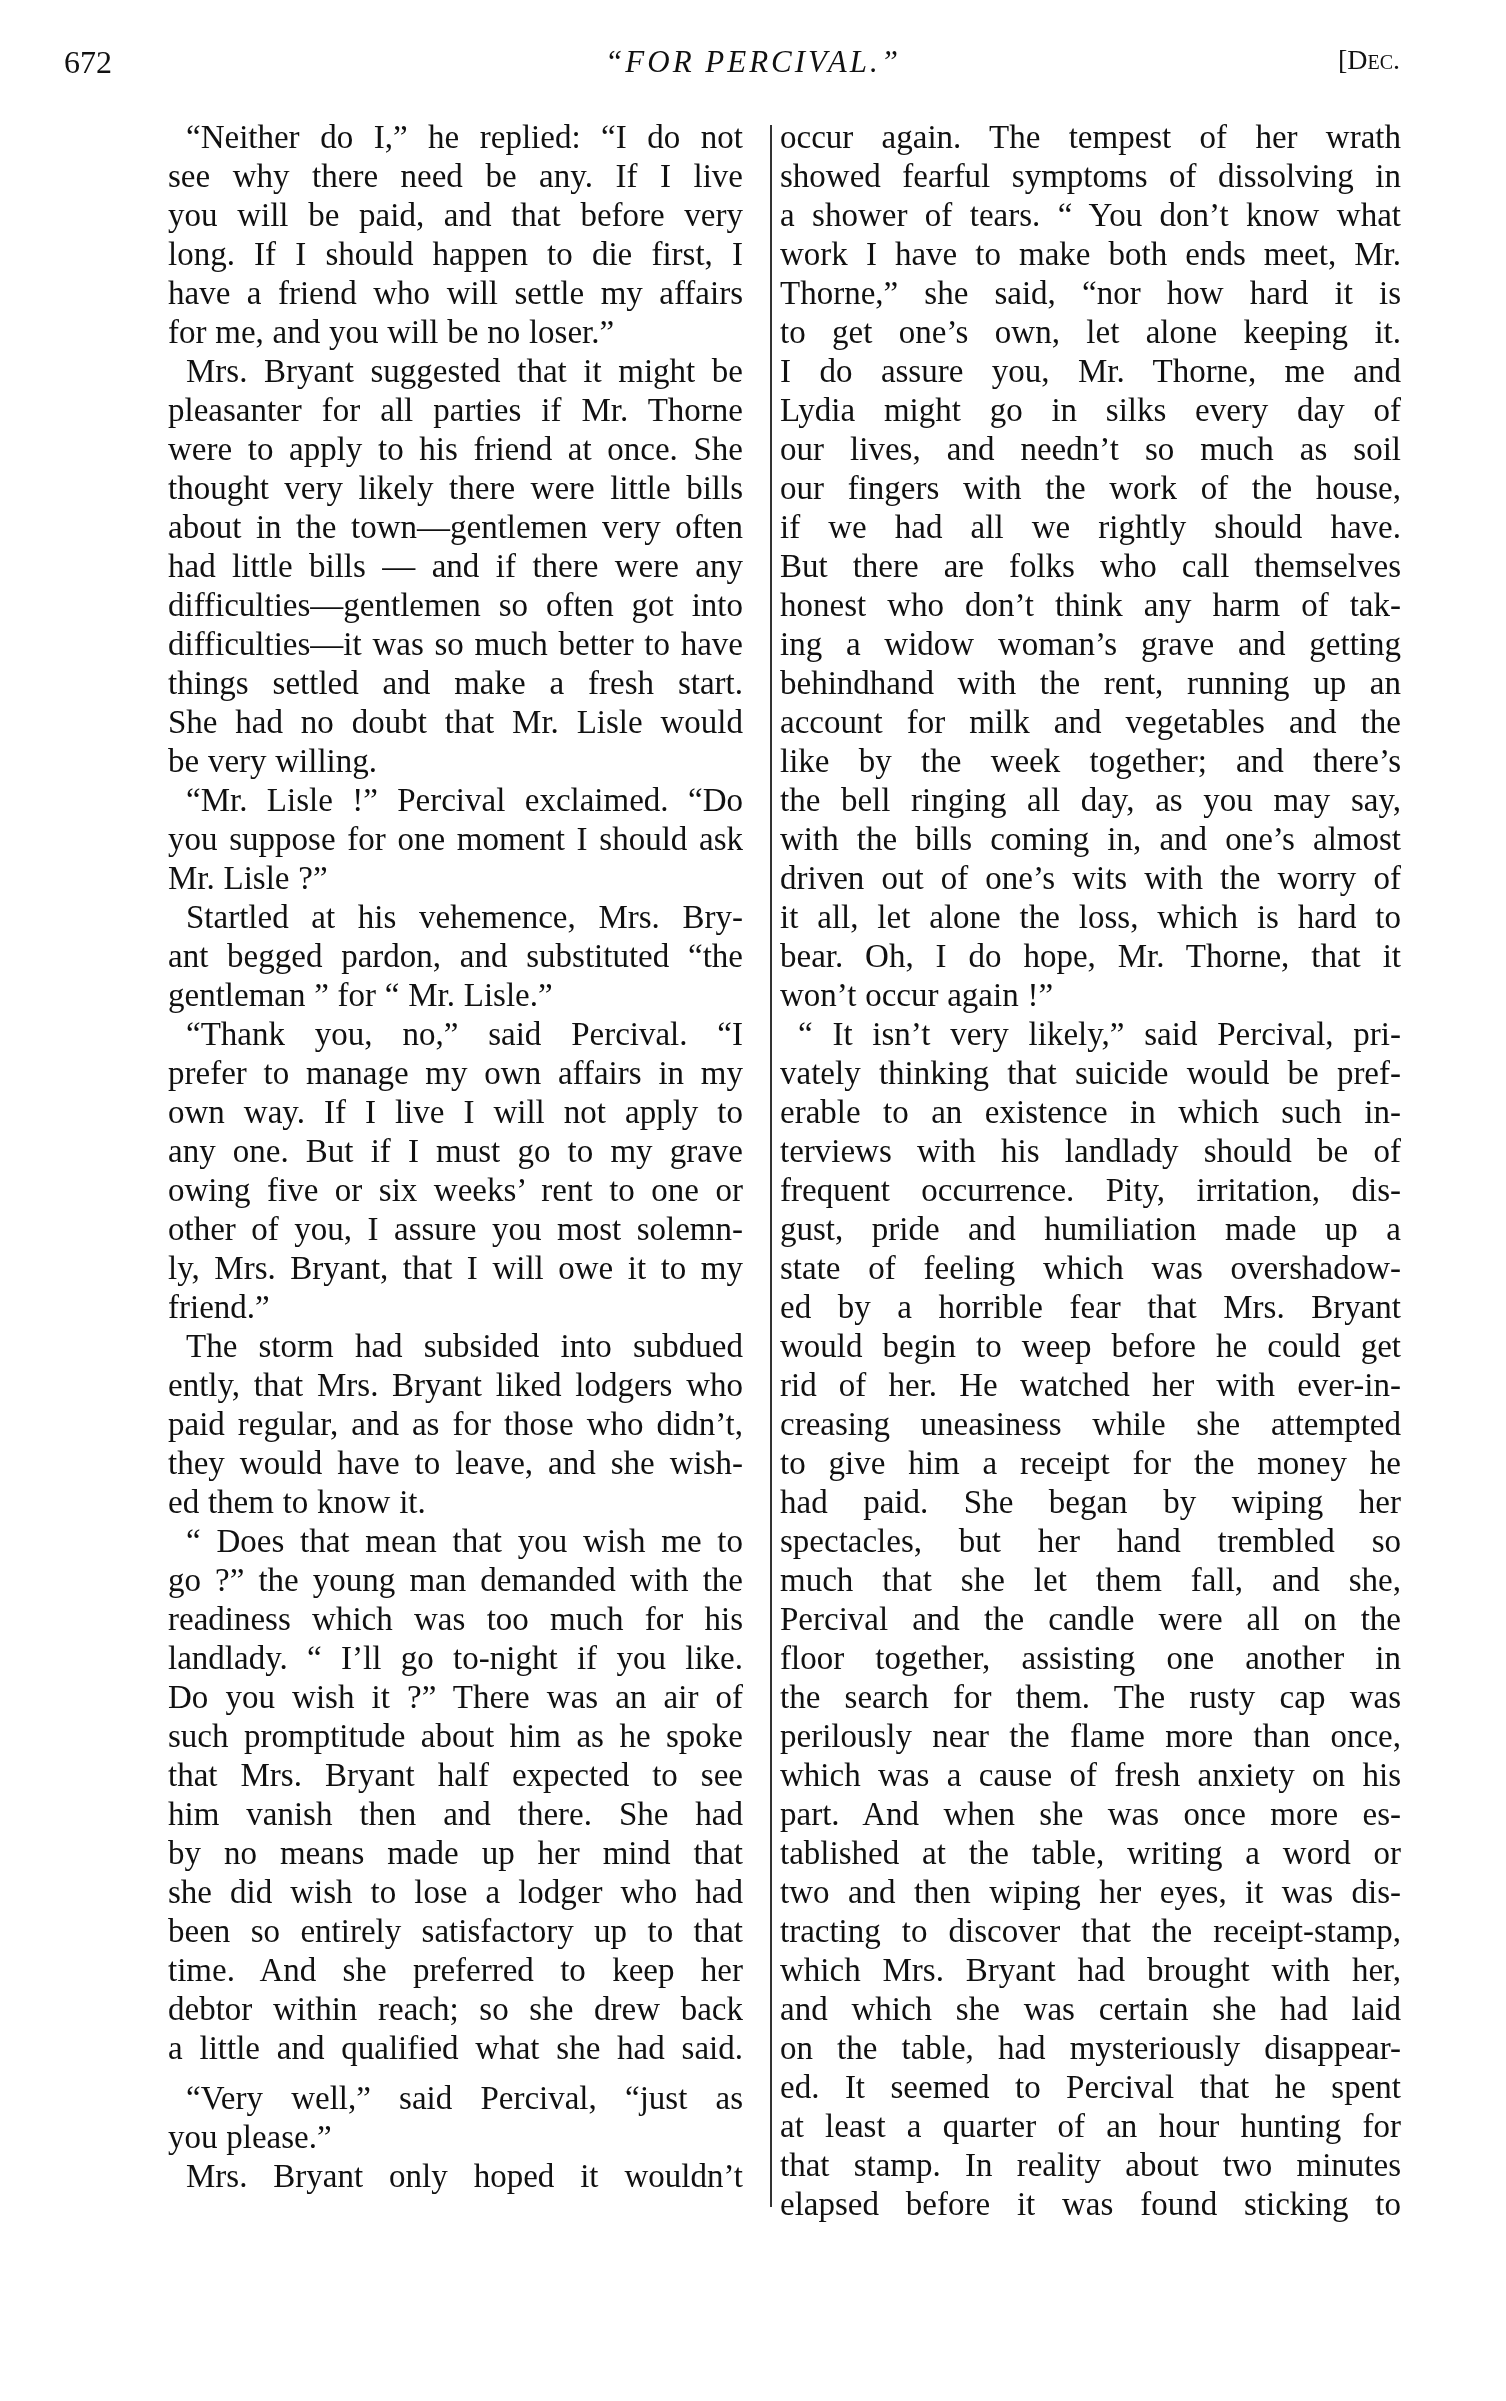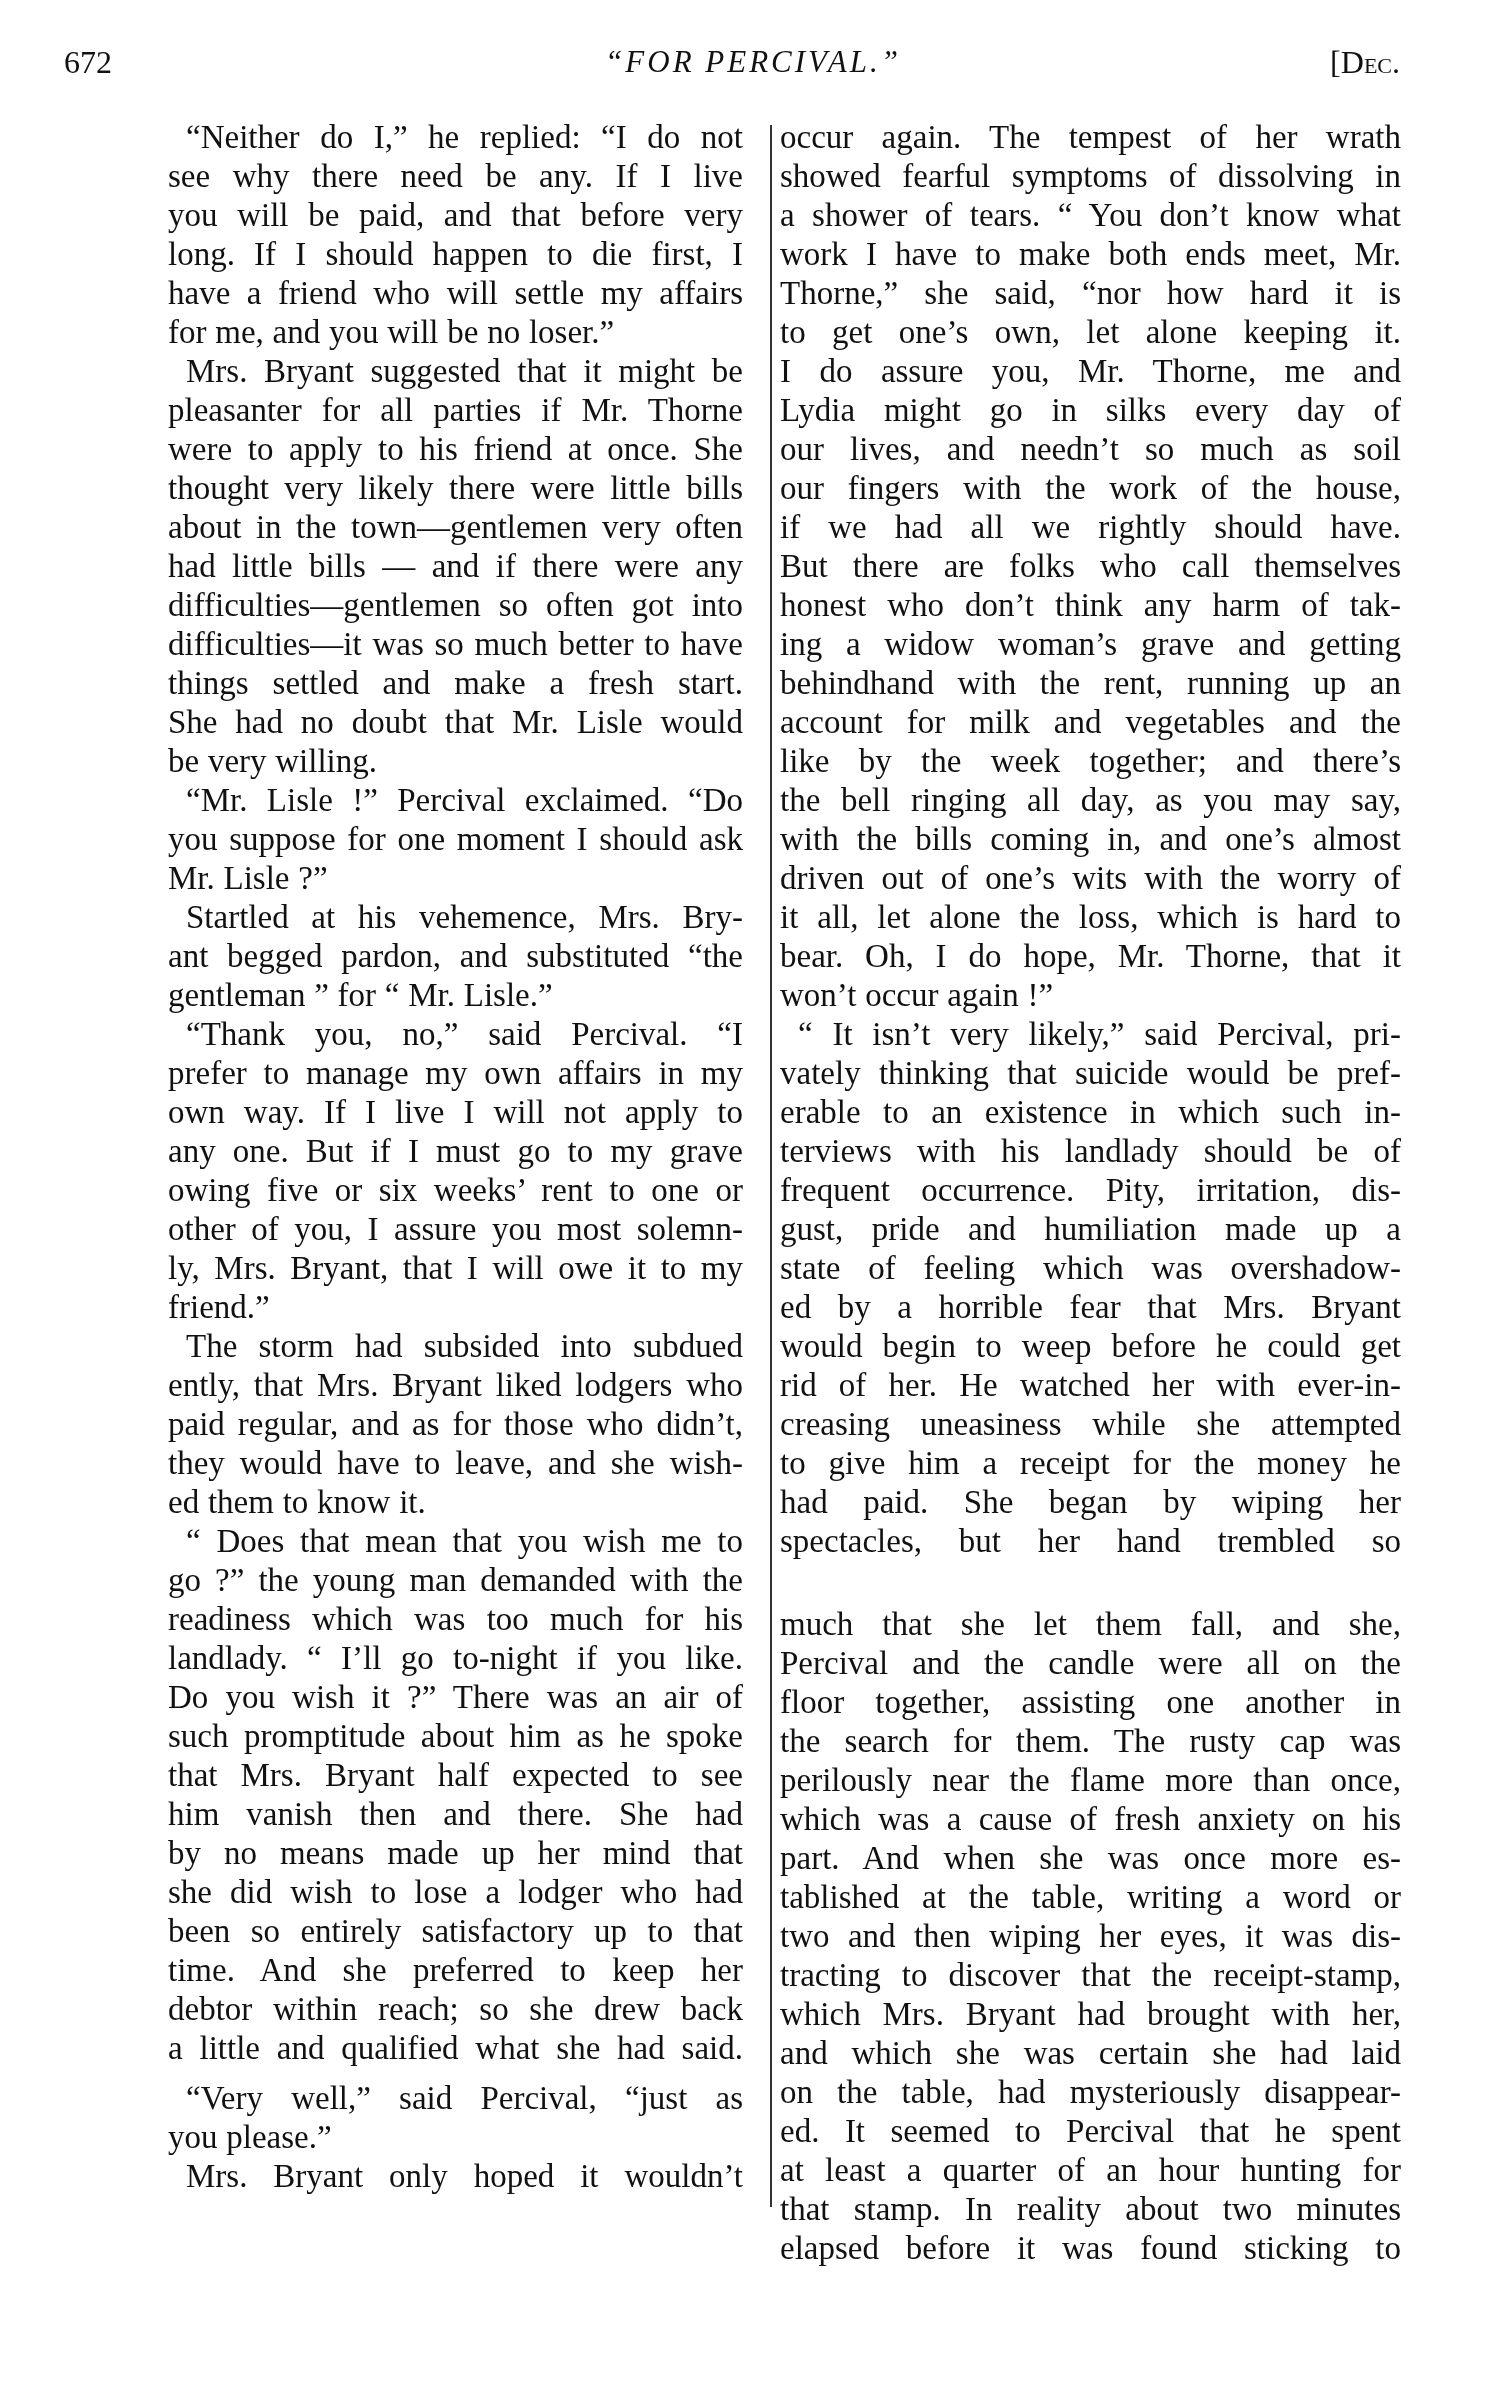--- a/index.html
+++ b/index.html
@@ -4,21 +4,21 @@
 <style>
   html, body { margin: 0; padding: 0; background: #ffffff; }
   body {
     width: 1506px; height: 2401px; position: relative; overflow: hidden;
     font-family: "Liberation Serif", "DejaVu Serif", serif; color: #111111;
   }
   .header { position: absolute; top: 35px; left: 0; width: 1506px; height: 55px; }
   .page-number { position: absolute; left: 64px; top: 9px; font-size: 32px; }
   .running-title { position: absolute; left: 0; width: 1506px; top: 9px; text-align: center;
     font-size: 31px; font-style: italic; letter-spacing: 3px; }
-  .month { position: absolute; right: 106px; top: 9px; font-size: 32px; font-variant: small-caps; }
+  .month { position: absolute; right: 106px; top: 9px; font-size: 28px; font-variant: small-caps; }
   .col { position: absolute; top: 118px; font-size: 33px; line-height: 39px; text-align: justify;
     hyphens: none; word-spacing: 0.5px; }
   .col-left { left: 168px; width: 575px; }
   .col-right { left: 780px; width: 621px; }
   .rule { position: absolute; left: 770px; top: 125px; width: 1.5px; height: 2082px; background: #333; }
   .line { display: block; text-align: justify; text-align-last: justify; white-space: nowrap; overflow: visible; height: 39px; }
   .line.last { text-align-last: left; }
   .line.ind { padding-left: 18px; }
 </style>
 </head>
@@ -117,21 +117,21 @@
     <span class="line" style="white-space: normal; overflow: hidden;">frequent occurrence.  Pity, irritation, dis-</span>
     <span class="line" style="white-space: normal; overflow: hidden;">gust, pride and humiliation made up a</span>
     <span class="line" style="white-space: normal; overflow: hidden;">state of feeling which was overshadow-</span>
     <span class="line" style="white-space: normal; overflow: hidden;">ed by a horrible fear that Mrs. Bryant</span>
     <span class="line" style="white-space: normal; overflow: hidden;">would begin to weep before he could get</span>
     <span class="line" style="white-space: normal; overflow: hidden;">rid of her.  He watched her with ever-in-</span>
     <span class="line" style="white-space: normal; overflow: hidden;">creasing uneasiness while she attempted</span>
     <span class="line" style="white-space: normal; overflow: hidden;">to give him a receipt for the money he</span>
     <span class="line" style="white-space: normal; overflow: hidden;">had paid.  She began by wiping her</span>
     <span class="line" style="white-space: normal; overflow: hidden;">spectacles, but her hand trembled so</span>
-    <span class="line" style="white-space: normal; overflow: hidden; margin-top: 44px;">much that she let them fall, and she,</span>
+    <span class="line" style="white-space: normal; overflow: hidden;">much that she let them fall, and she,</span>
     <span class="line" style="white-space: normal; overflow: hidden;">Percival and the candle were all on the</span>
     <span class="line" style="white-space: normal; overflow: hidden;">floor together, assisting one another in</span>
     <span class="line" style="white-space: normal; overflow: hidden;">the search for them.  The rusty cap was</span>
     <span class="line" style="white-space: normal; overflow: hidden;">perilously near the flame more than once,</span>
     <span class="line" style="white-space: normal; overflow: hidden;">which was a cause of fresh anxiety on his</span>
     <span class="line" style="white-space: normal; overflow: hidden;">part.  And when she was once more es-</span>
     <span class="line" style="white-space: normal; overflow: hidden;">tablished at the table, writing a word or</span>
     <span class="line" style="white-space: normal; overflow: hidden;">two and then wiping her eyes, it was dis-</span>
     <span class="line" style="white-space: normal; overflow: hidden;">tracting to discover that the receipt-stamp,</span>
     <span class="line" style="white-space: normal; overflow: hidden;">which Mrs. Bryant had brought with her,</span>

